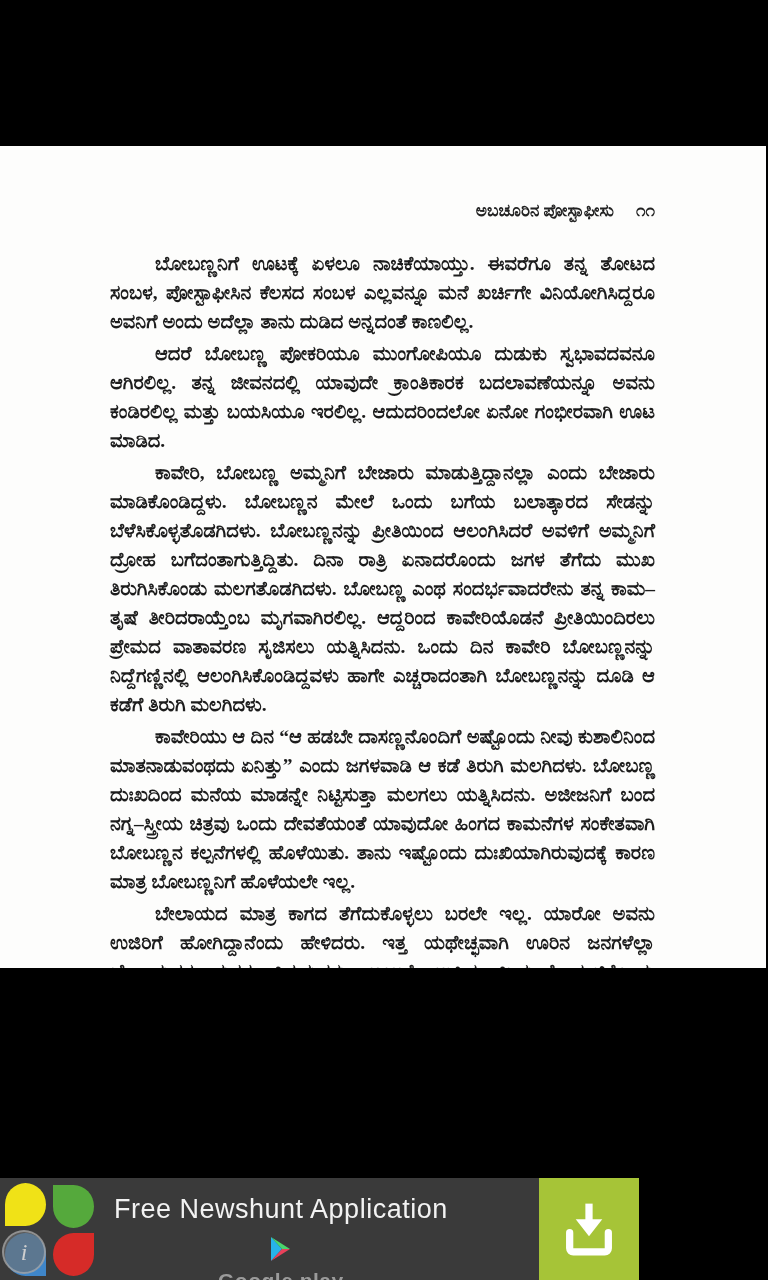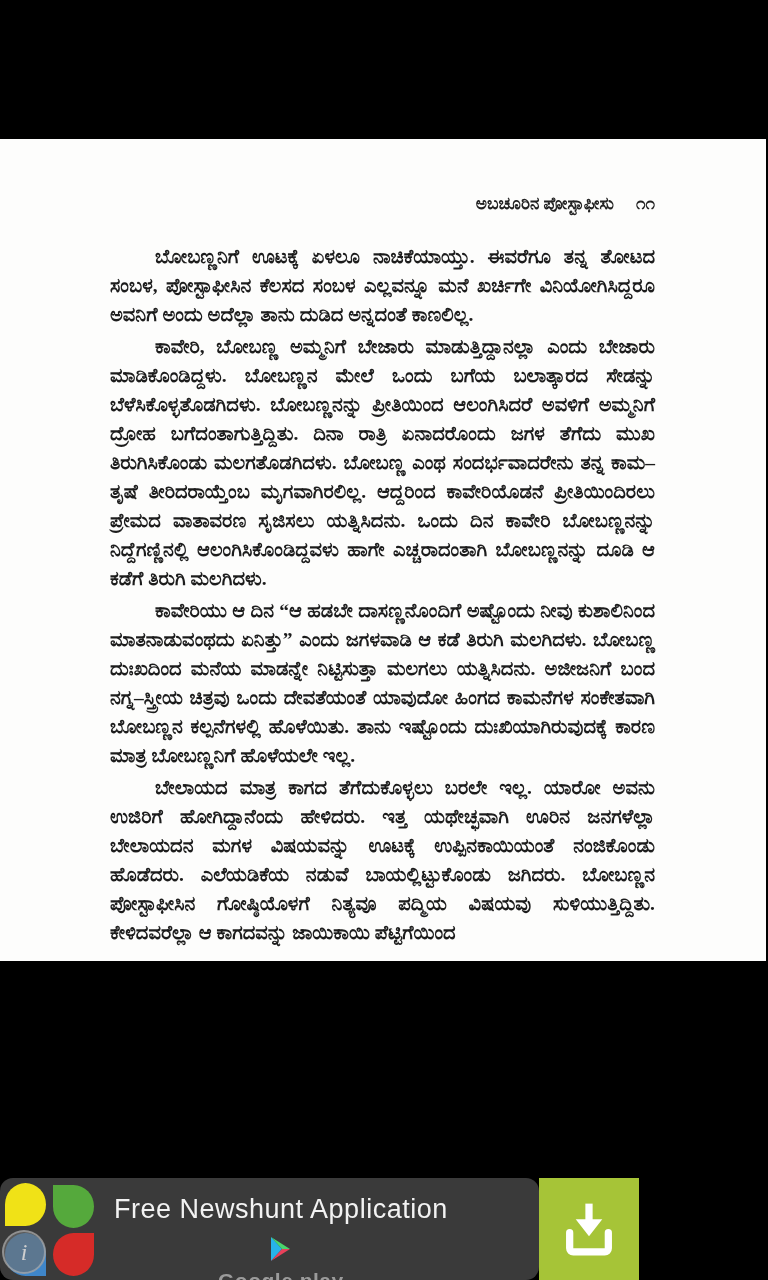--- a/index.html
+++ b/index.html
@@ -3,21 +3,21 @@
 <meta charset="utf-8">
 <style>
   html,body{margin:0;padding:0;}
   body{
     width:768px;height:1280px;position:relative;overflow:hidden;
     background:#000;
     font-family:"Liberation Sans", sans-serif;
   }
   
   .page{
-    position:absolute;left:0;top:139px;width:766px;height:822px;
+    position:absolute;left:0;top:146px;width:766px;height:822px;
     background:#fdfdfc;color:#1d1d1d;overflow:hidden;
   }
   .page-inner{
     position:absolute;left:110px;top:55px;width:545px;
     font-family:"Liberation Serif", serif;
     font-weight:bold;
   }
   .page-header{
     display:flex;justify-content:flex-end;align-items:baseline;
     gap:22px;font-size:17px;margin-bottom:28px;color:#222;
@@ -25,21 +25,20 @@
   .page-body p{
     margin:0 0 3px 0;
     font-size:19.5px;line-height:29px;
     text-align:justify;text-indent:45px;
     color:#1c1c1c;
   }
   
   .ad-banner{
     position:absolute;left:0;top:1178px;width:539px;height:102px;
     background:var(--banner_bg,#3a3a3a);
-    border-radius:13px;
   }
   .nh-logo{position:absolute;left:5px;top:5px;width:86px;height:93px;}
   .petal{position:absolute;width:41px;height:43px;}
   .petal-yellow{left:0;top:0;background:var(--logo_yellow,#f0e217);
     border-radius:50% 50% 50% 0;}
   .petal-green{left:48px;top:2px;background:var(--logo_green,#55a93c);
     border-radius:0 50% 50% 50%;}
   .petal-blue{left:0;top:50px;background:var(--logo_blue,#3f86c9);
     border-radius:50% 50% 0 50%;}
   .petal-red{left:48px;top:50px;background:var(--logo_red,#d62b28);
@@ -76,20 +75,21 @@
 <body>
 
 <div class="page">
   <div class="page-inner">
     <div class="page-header">
       <span>ಅಬಚೂರಿನ ಪೋಸ್ಟಾಫೀಸು</span>
       <span>೧೧</span>
     </div>
     <div class="page-body">
       <p>ಬೋಬಣ್ಣನಿಗೆ ಊಟಕ್ಕೆ ಏಳಲೂ ನಾಚಿಕೆಯಾಯ್ತು. ಈವರೆಗೂ ತನ್ನ ತೋಟದ ಸಂಬಳ, ಪೋಸ್ಟಾಫೀಸಿನ ಕೆಲಸದ ಸಂಬಳ ಎಲ್ಲವನ್ನೂ ಮನೆ ಖರ್ಚಿಗೇ ವಿನಿಯೋಗಿಸಿದ್ದರೂ ಅವನಿಗೆ ಅಂದು ಅದೆಲ್ಲಾ ತಾನು ದುಡಿದ ಅನ್ನದಂತೆ ಕಾಣಲಿಲ್ಲ.</p>
+      <p>ಆದರೆ ಬೋಬಣ್ಣ ಪೋಕರಿಯೂ ಮುಂಗೋಪಿಯೂ ದುಡುಕು ಸ್ವಭಾವದವನೂ ಆಗಿರಲಿಲ್ಲ. ತನ್ನ ಜೀವನದಲ್ಲಿ ಯಾವುದೇ ಕ್ರಾಂತಿಕಾರಕ ಬದಲಾವಣೆಯನ್ನೂ ಅವನು ಕಂಡಿರಲಿಲ್ಲ ಮತ್ತು ಬಯಸಿಯೂ ಇರಲಿಲ್ಲ. ಆದುದರಿಂದಲೋ ಏನೋ ಗಂಭೀರವಾಗಿ ಊಟ ಮಾಡಿದ.</p>
       <p>ಕಾವೇರಿ, ಬೋಬಣ್ಣ ಅಮ್ಮನಿಗೆ ಬೇಜಾರು ಮಾಡುತ್ತಿದ್ದಾನಲ್ಲಾ ಎಂದು ಬೇಜಾರು ಮಾಡಿಕೊಂಡಿದ್ದಳು. ಬೋಬಣ್ಣನ ಮೇಲೆ ಒಂದು ಬಗೆಯ ಬಲಾತ್ಕಾರದ ಸೇಡನ್ನು ಬೆಳೆಸಿಕೊಳ್ಳತೊಡಗಿದಳು. ಬೋಬಣ್ಣನನ್ನು ಪ್ರೀತಿಯಿಂದ ಆಲಂಗಿಸಿದರೆ ಅವಳಿಗೆ ಅಮ್ಮನಿಗೆ ದ್ರೋಹ ಬಗೆದಂತಾಗುತ್ತಿದ್ದಿತು. ದಿನಾ ರಾತ್ರಿ ಏನಾದರೊಂದು ಜಗಳ ತೆಗೆದು ಮುಖ ತಿರುಗಿಸಿಕೊಂಡು ಮಲಗತೊಡಗಿದಳು. ಬೋಬಣ್ಣ ಎಂಥ ಸಂದರ್ಭವಾದರೇನು ತನ್ನ ಕಾಮ–ತೃಷೆ ತೀರಿದರಾಯ್ತೆಂಬ ಮೃಗವಾಗಿರಲಿಲ್ಲ. ಆದ್ದರಿಂದ ಕಾವೇರಿಯೊಡನೆ ಪ್ರೀತಿಯಿಂದಿರಲು ಪ್ರೇಮದ ವಾತಾವರಣ ಸೃಜಿಸಲು ಯತ್ನಿಸಿದನು. ಒಂದು ದಿನ ಕಾವೇರಿ ಬೋಬಣ್ಣನನ್ನು ನಿದ್ದೆಗಣ್ಣಿನಲ್ಲಿ ಆಲಂಗಿಸಿಕೊಂಡಿದ್ದವಳು ಹಾಗೇ ಎಚ್ಚರಾದಂತಾಗಿ ಬೋಬಣ್ಣನನ್ನು ದೂಡಿ ಆ ಕಡೆಗೆ ತಿರುಗಿ ಮಲಗಿದಳು.</p>
       <p>ಕಾವೇರಿಯು ಆ ದಿನ “ಆ ಹಡಬೇ ದಾಸಣ್ಣನೊಂದಿಗೆ ಅಷ್ಟೊಂದು ನೀವು ಕುಶಾಲಿನಿಂದ ಮಾತನಾಡುವಂಥದು ಏನಿತ್ತು” ಎಂದು ಜಗಳವಾಡಿ ಆ ಕಡೆ ತಿರುಗಿ ಮಲಗಿದಳು. ಬೋಬಣ್ಣ ದುಃಖದಿಂದ ಮನೆಯ ಮಾಡನ್ನೇ ನಿಟ್ಟಿಸುತ್ತಾ ಮಲಗಲು ಯತ್ನಿಸಿದನು. ಅಜೀಜನಿಗೆ ಬಂದ ನಗ್ನ–ಸ್ತ್ರೀಯ ಚಿತ್ರವು ಒಂದು ದೇವತೆಯಂತೆ ಯಾವುದೋ ಹಿಂಗದ ಕಾಮನೆಗಳ ಸಂಕೇತವಾಗಿ ಬೋಬಣ್ಣನ ಕಲ್ಪನೆಗಳಲ್ಲಿ ಹೊಳೆಯಿತು. ತಾನು ಇಷ್ಟೊಂದು ದುಃಖಿಯಾಗಿರುವುದಕ್ಕೆ ಕಾರಣ ಮಾತ್ರ ಬೋಬಣ್ಣನಿಗೆ ಹೊಳೆಯಲೇ ಇಲ್ಲ.</p>
       <p>ಬೇಲಾಯದ ಮಾತ್ರ ಕಾಗದ ತೆಗೆದುಕೊಳ್ಳಲು ಬರಲೇ ಇಲ್ಲ. ಯಾರೋ ಅವನು ಉಜಿರಿಗೆ ಹೋಗಿದ್ದಾನೆಂದು ಹೇಳಿದರು. ಇತ್ತ ಯಥೇಚ್ಛವಾಗಿ ಊರಿನ ಜನಗಳೆಲ್ಲಾ ಬೇಲಾಯದನ ಮಗಳ ವಿಷಯವನ್ನು ಊಟಕ್ಕೆ ಉಪ್ಪಿನಕಾಯಿಯಂತೆ ನಂಜಿಕೊಂಡು ಹೊಡೆದರು. ಎಲೆಯಡಿಕೆಯ ನಡುವೆ ಬಾಯಲ್ಲಿಟ್ಟುಕೊಂಡು ಜಗಿದರು. ಬೋಬಣ್ಣನ ಪೋಸ್ಟಾಫೀಸಿನ ಗೋಷ್ಠಿಯೊಳಗೆ ನಿತ್ಯವೂ ಪದ್ಮಿಯ ವಿಷಯವು ಸುಳಿಯುತ್ತಿದ್ದಿತು. ಕೇಳಿದವರೆಲ್ಲಾ ಆ ಕಾಗದವನ್ನು ಜಾಯಿಕಾಯಿ ಪೆಟ್ಟಿಗೆಯಿಂದ</p>
     </div>
   </div>
 </div>
 
 <div class="ad-banner">
   <div class="nh-logo">
     <div class="petal petal-yellow"></div>

